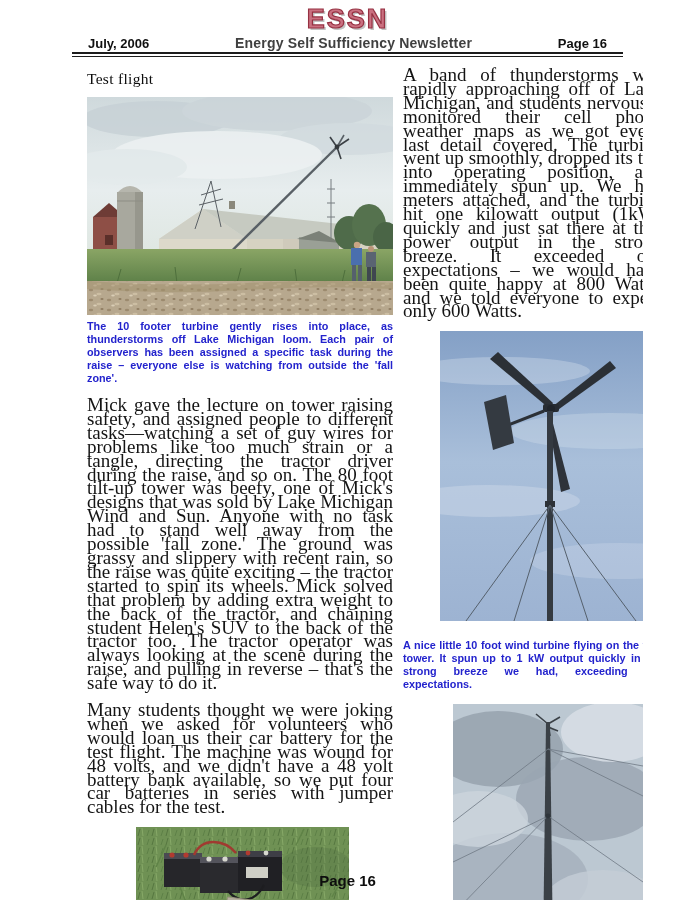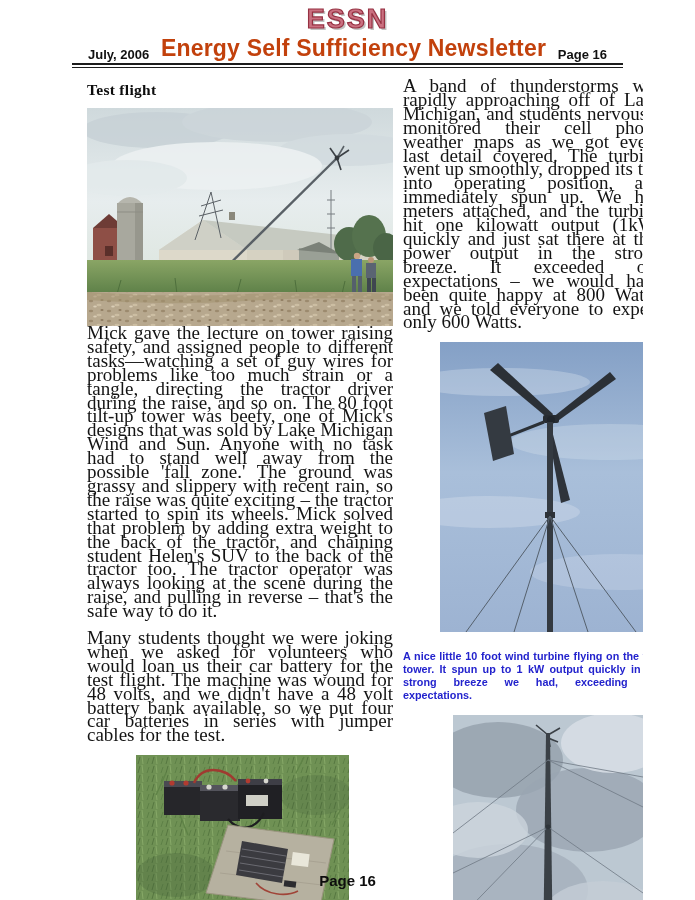--- a/index.html
+++ b/index.html
@@ -17,34 +17,34 @@
     text-shadow:2px 2px 0 #c2c2c2;
   }
   .header-row {
     display:flex; align-items:flex-end; justify-content:space-between;
     padding:0 36px; margin-top:0px;
   }
   .h-date, .h-page {
     font-family:"Liberation Sans", sans-serif; font-weight:bold; font-size:13px; color:#111;
   }
   .h-title {
-    font-family:"Liberation Sans", sans-serif; font-weight:bold; font-size:23px; color:#c2410c;
+    font-family:"Liberation Sans", sans-serif; font-weight:bold; font-size:14px; color:#404040;
     letter-spacing:.2px;
   }
   .rule {
     margin:1px 20px 0 20px; height:2px;
     border-top:2px solid #1c1c1c; border-bottom:1px solid #1c1c1c;
   }
   
   .columns { display:flex; gap:10px; padding:0 32px 0 35px; margin-top:11px; }
   .col-left  { width:323px; }
   .col-right { width:305px; }
   .section-heading {
     margin:2px 0 9px 0; font-family:"Liberation Serif", serif;
-    font-weight:bold; font-size:15.5px; color:#0d0d0d; letter-spacing:.3px;
+    font-weight:normal; font-size:15.5px; color:#0d0d0d; letter-spacing:.3px;
   }
   p.body {
     margin:0 0 13px 0; font-size:19px; line-height:13.9px;
     text-align:justify; color:#141414;
   }
   figure { margin:0; line-height:0; }
   .caption {
     font-family:"Liberation Sans", sans-serif; font-weight:bold;
     font-size:10.8px; line-height:13px; color:#2323cd;
     text-align:justify; margin:5px 0 13px 0;
@@ -175,20 +175,21 @@
             <rect x="271" y="168" width="4" height="18" fill="#55606c"></rect>
             <circle cx="284" cy="152" r="3" fill="#b99577"></circle>
             <rect x="279" y="155" width="10" height="15" fill="#5a6472"></rect>
             <rect x="280" y="170" width="4" height="16" fill="#3f4750"></rect>
             <rect x="285" y="170" width="4" height="16" fill="#3f4750"></rect>
           </g>
           <rect x="0" y="184" width="306" height="34" fill="url(#dirt)"></rect>
           <path d="M0,184 q80,6 160,2 q80,-4 146,0 l0,6 q-70,-4 -148,1 q-80,5 -158,-1 Z" fill="#a2916f" opacity=".55"></path>
         </svg>
       </figure>
+      <div class="caption">The 10 footer turbine gently rises into place, as thunderstorms off Lake Michigan loom.  Each pair of observers has been assigned a specific task during the raise – everyone else is watching from outside the 'fall zone'.</div>
 
       <p class="body">Mick gave the lecture on tower raising safety, and assigned people to different tasks—watching a set of guy wires for problems like too much strain or a tangle, directing the tractor driver during the raise, and so on. The 80 foot tilt-up tower was beefy, one of Mick's designs that was sold by Lake Michigan Wind and Sun. Anyone with no task had to stand well away from the possible 'fall zone.' The ground was grassy and slippery with recent rain, so the raise was quite exciting – the tractor started to spin its wheels. Mick solved that problem by adding extra weight to the back of the tractor, and chaining student Helen's SUV to the back of the tractor too. The tractor operator was always looking at the scene during the raise, and pulling in reverse – that's the safe way to do it.</p>
       <p class="body">Many students thought we were joking when we asked for volunteers who would loan us their car battery for the test flight. The machine was wound for 48 volts, and we didn't have a 48 volt battery bank available, so we put four car batteries in series with jumper cables for the test.</p>
 
       <figure class="fig-batt">
         <svg width="213" height="156" viewBox="0 0 213 156">
           <defs>
             <pattern id="grassTex" width="14" height="9" patternUnits="userSpaceOnUse">
               <rect width="14" height="9" fill="#6f9154"></rect>
               <path d="M2,9 L4,2" stroke="#55763f" stroke-width="1"></path>

